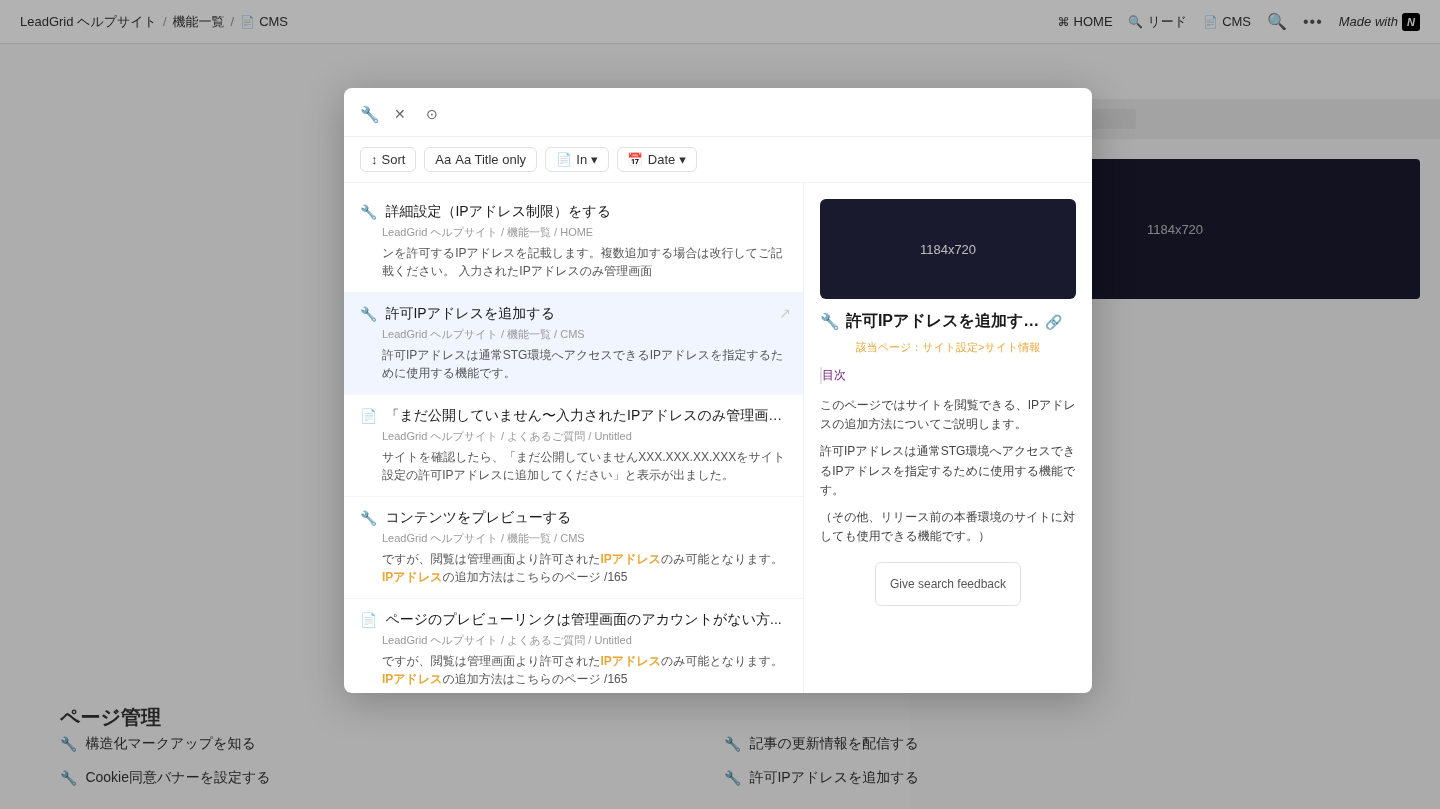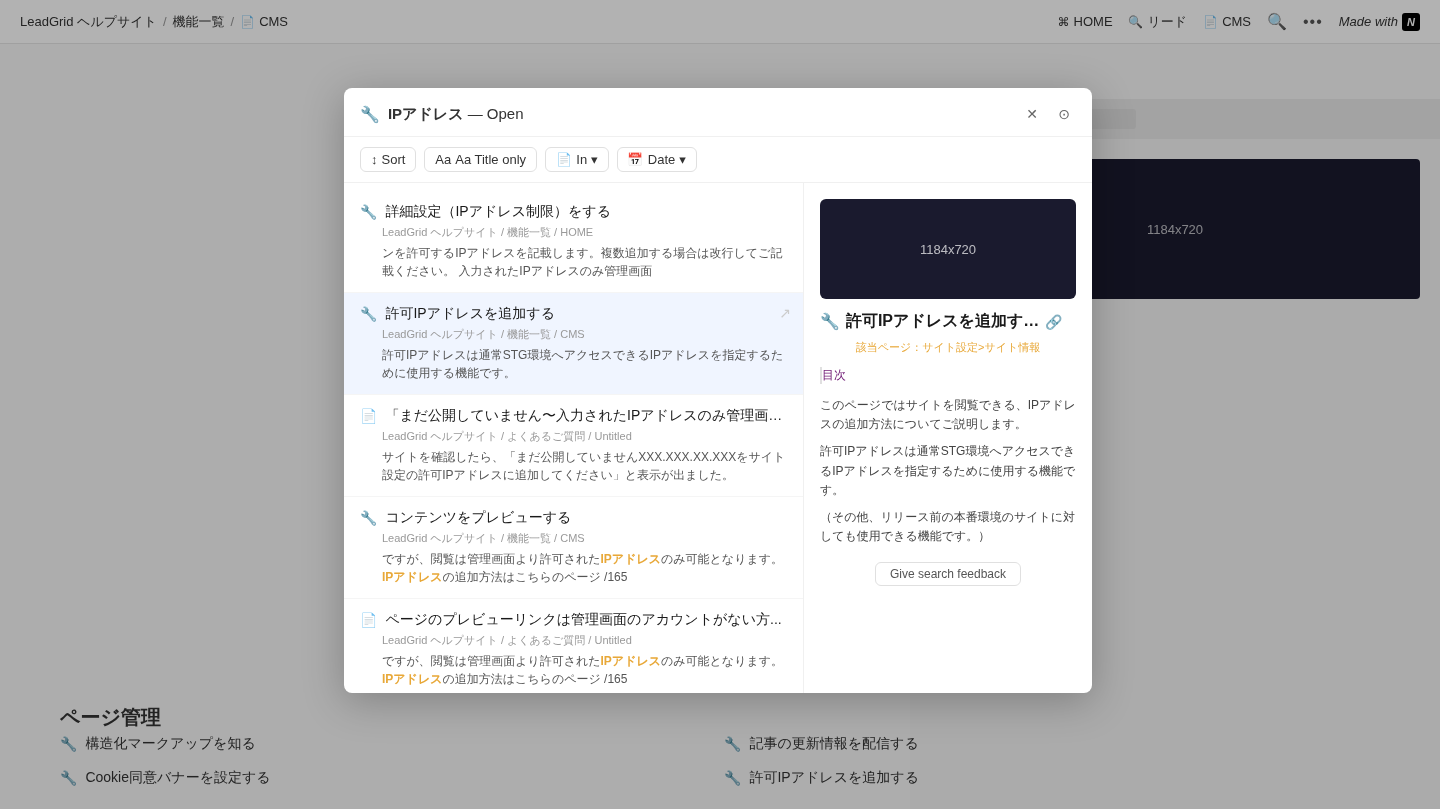--- a/index.html
+++ b/index.html
@@ -317,21 +317,21 @@
     .preview-body {
       font-size: 12px;
       color: #444;
       line-height: 1.6;
     }
     .preview-body p { margin-bottom: 8px; }
 
     .feedback-btn {
       display: block;
       margin: 16px auto 8px;
-      padding: 4px 14px;
+      padding: 14px 14px;
       border: 1px solid #e0e0e0;
       border-radius: 6px;
       background: #fff;
       font-size: 12px;
       color: #555;
       cursor: pointer;
     }
   </style>
 </head>
 <body>
@@ -406,23 +406,20 @@
     </div>
   </div>
 </div>
 
 <div class="overlay"></div>
 
 <div class="modal">
 
   <div class="modal-header">
     <span style="color:#e8a838; font-size:16px;">🔧</span>
-    <div class="modal-title">
-      <strong>IPアドレス</strong><span> — Open</span>
-    </div>
     <div class="modal-header-icons">
       <button class="icon-btn" title="Close">✕</button>
       <button class="icon-btn" title="Settings">⊙</button>
     </div>
   </div>
 
   <div class="filter-bar">
     <button class="filter-btn">
       <span>↕</span>
       <span>Sort</span>

